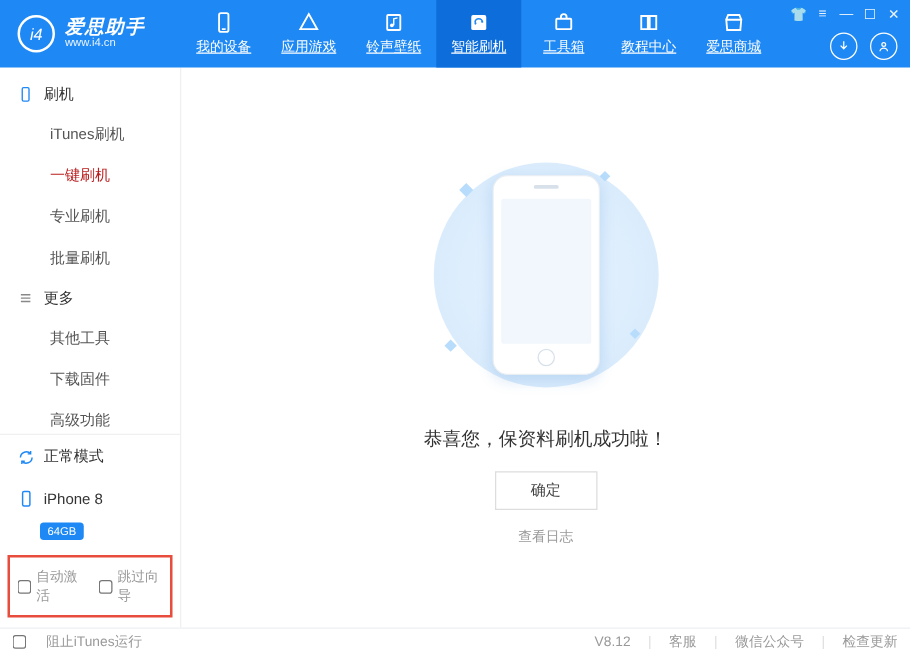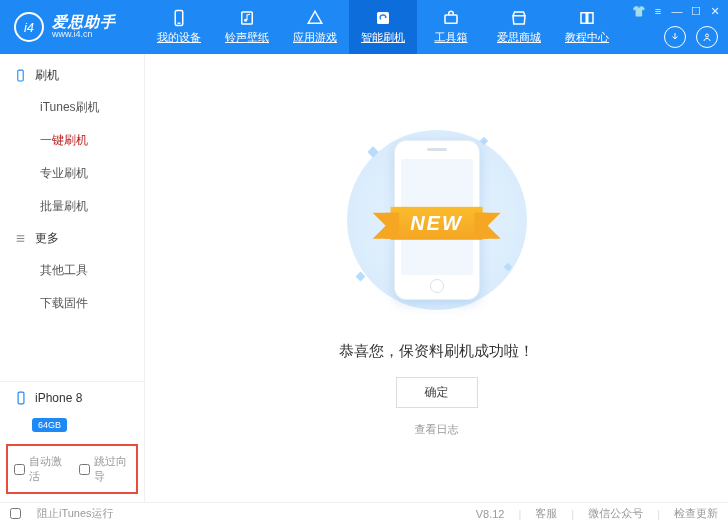--- a/index.html
+++ b/index.html
@@ -76,58 +76,58 @@
   </div>
   <div class="nav">
     <div class="nav-item">
       <svg viewBox="0 0 24 24" fill="none" stroke="#fff" stroke-width="2">
           <rect x="7" y="2" width="10" height="20" rx="2"></rect>
           <line x1="10" y1="19" x2="14" y2="19"></line>
         </svg>
       <span>我的设备</span>
     </div>
     <div class="nav-item">
+      <svg viewBox="0 0 24 24" fill="none" stroke="#fff" stroke-width="2">
+          <path d="M12 3l9 16H3z"></path>
+        </svg>
+      <span>应用游戏</span>
+    </div>
+    <div class="nav-item">
       <svg viewBox="0 0 24 24" fill="#fff">
           <rect x="5" y="4" width="14" height="16" rx="1" fill="none" stroke="#fff" stroke-width="2"></rect>
           <circle cx="10" cy="15" r="2"></circle>
           <path d="M12 15V8l4-1" fill="none" stroke="#fff" stroke-width="1.5"></path>
         </svg>
       <span>铃声壁纸</span>
     </div>
-    <div class="nav-item">
-      <svg viewBox="0 0 24 24" fill="none" stroke="#fff" stroke-width="2">
-          <path d="M12 3l9 16H3z"></path>
-        </svg>
-      <span>应用游戏</span>
-    </div>
     <div class="nav-item active">
       <svg viewBox="0 0 24 24" fill="#fff">
           <rect x="4" y="4" width="16" height="16" rx="2" fill="#fff"></rect>
           <path d="M8 12a4 4 0 0 1 8 0M9 12l-1 2M15 12l1-2" stroke="#1e88f5" stroke-width="1.8" fill="none"></path>
         </svg>
       <span>智能刷机</span>
     </div>
     <div class="nav-item">
       <svg viewBox="0 0 24 24" fill="none" stroke="#fff" stroke-width="2">
           <rect x="4" y="8" width="16" height="11" rx="1"></rect>
           <path d="M9 8V6a3 3 0 0 1 6 0v2"></path>
         </svg>
       <span>工具箱</span>
     </div>
     <div class="nav-item">
       <svg viewBox="0 0 24 24" fill="none" stroke="#fff" stroke-width="2">
+          <path d="M4 5h7v14H4zM13 5h7v14h-7z"></path>
+        </svg>
+      <span>教程中心</span>
+    </div>
+    <div class="nav-item">
+      <svg viewBox="0 0 24 24" fill="none" stroke="#fff" stroke-width="2">
           <path d="M4 9h16l-1 11H5zM4 9l2-5h12l2 5"></path>
         </svg>
       <span>爱思商城</span>
-    </div>
-    <div class="nav-item">
-      <svg viewBox="0 0 24 24" fill="none" stroke="#fff" stroke-width="2">
-          <path d="M4 5h7v14H4zM13 5h7v14h-7z"></path>
-        </svg>
-      <span>教程中心</span>
     </div>
   </div>
   <div class="win-controls">
     <span>👕</span>
     <span>≡</span>
     <span>—</span>
     <span>☐</span>
     <span>✕</span>
   </div>
   <div class="header-right">
@@ -162,23 +162,31 @@
       <div class="sb-group-head">
         <svg viewBox="0 0 24 24" stroke="#888" stroke-width="2">
             <line x1="5" y1="7" x2="19" y2="7"></line>
             <line x1="5" y1="12" x2="19" y2="12"></line>
             <line x1="5" y1="17" x2="19" y2="17"></line>
           </svg>
         <span>更多</span>
       </div>
       <div class="sb-item">其他工具</div>
       <div class="sb-item">下载固件</div>
+      <div class="sb-item">高级功能</div>
     </div>
 
     <div class="sb-bottom">
+      <div class="sb-status">
+        <svg viewBox="0 0 24 24" fill="none" stroke="#1e88f5" stroke-width="2">
+            <path d="M4 12a8 8 0 0 1 14-5M20 12a8 8 0 0 1-14 5"></path>
+            <path d="M18 3v4h-4M6 21v-4h4"></path>
+          </svg>
+        <span>正常模式</span>
+      </div>
       <div class="sb-device">
         <svg viewBox="0 0 24 24" fill="none" stroke="#1e88f5" stroke-width="2">
             <rect x="7" y="2" width="10" height="20" rx="2"></rect>
           </svg>
         <span>iPhone 8</span>
       </div>
       <span class="badge">64GB</span>
       <div class="sb-checks">
         <label>
             <input type="checkbox" style="">
@@ -195,23 +203,20 @@
   <div class="main">
     <div class="illu">
       <div class="bg-circle"></div>
       <div class="sparkle" style="width:8px;height:8px;top:28px;left:42px;"></div>
       <div class="sparkle" style="width:6px;height:6px;top:18px;right:60px;"></div>
       <div class="sparkle" style="width:7px;height:7px;bottom:40px;left:30px;"></div>
       <div class="sparkle" style="width:6px;height:6px;bottom:50px;right:36px;"></div>
       <div class="phone">
           <div class="phone-screen"></div>
         </div>
-      <div class="ribbon">
-        <div class="ribbon-body">NEW</div>
-      </div>
     </div>
     <div class="msg">恭喜您，保资料刷机成功啦！</div>
     <button class="btn-ok">确定</button>
     <div class="loglink">查看日志</div>
   </div>
 </div>
 
 <div class="footer">
   <div class="footer-left">
     <label>

